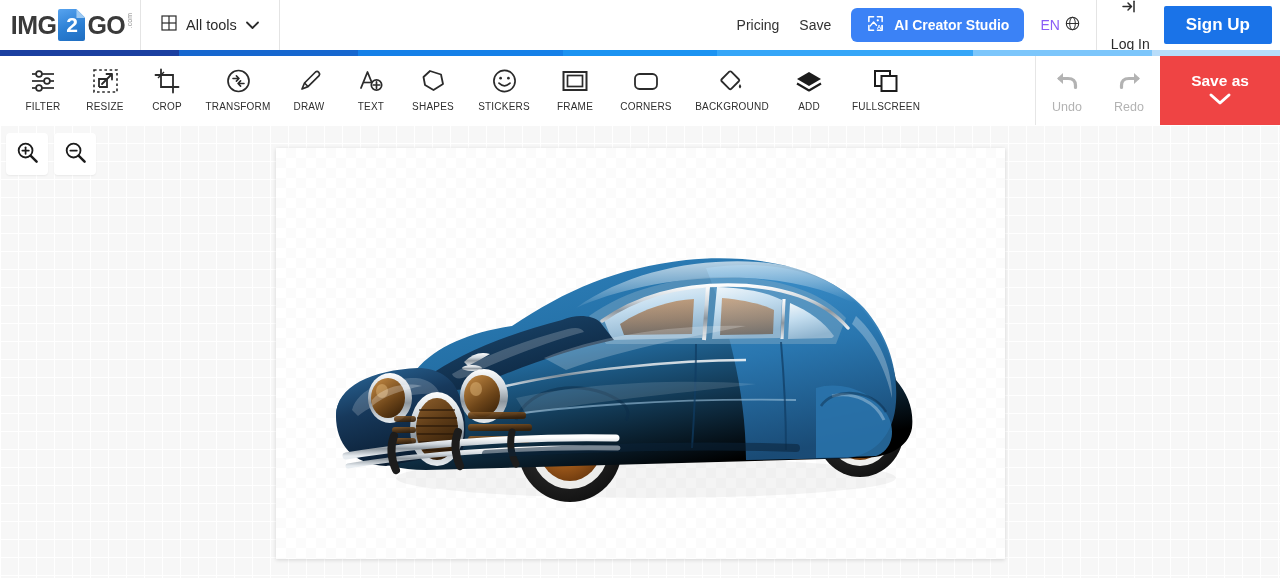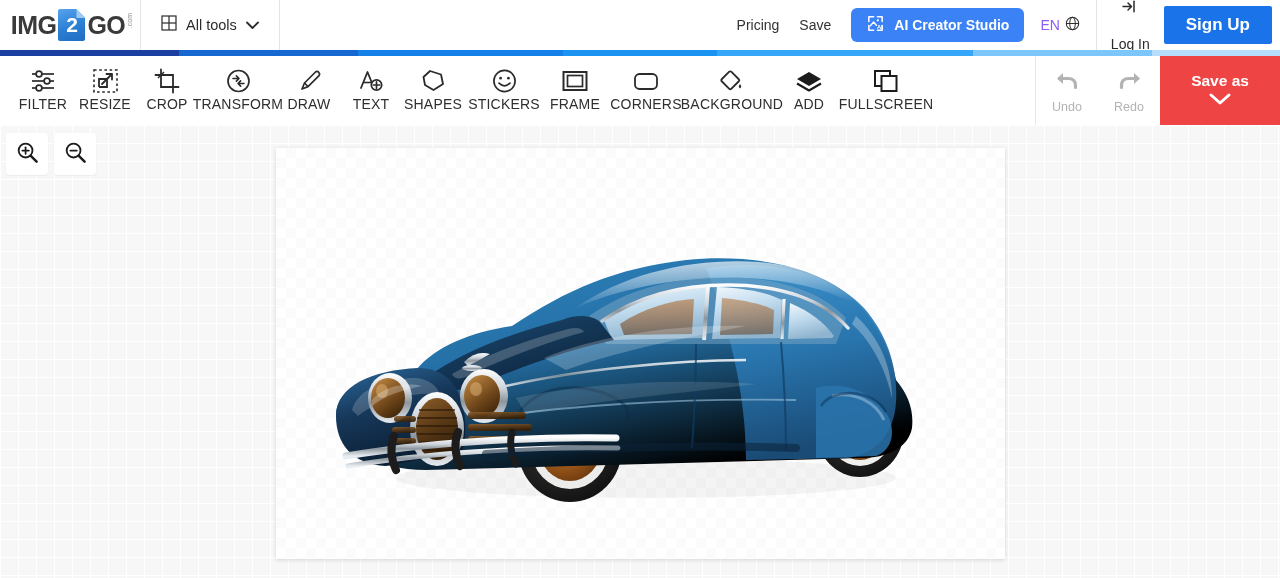--- a/index.html
+++ b/index.html
@@ -143,22 +143,22 @@
   .tool {
     width: 62px;
     display: flex; flex-direction: column; align-items: center;
     padding-top: 10px;
     cursor: pointer;
     user-select: none;
   }
   .tool.wide { width: 80px; }
   .tool .ico { height: 30px; display: flex; align-items: center; justify-content: center; }
   .tool .lbl {
-    font-size: 14px; color: #2f2f2f;
-    letter-spacing: 0.2px;
+    font-size: 10px; color: #2f2f2f;
+    margin-top: 5px; letter-spacing: 0.2px;
     white-space: nowrap;
   }
   .tool.disabled .lbl { color: #b9b9b9; }
 
   .tb-spacer { flex: 1; }
   .tb-divider { width: 1px; height: 69px; background: #e6e6e6; }
 
   .undoredo {
     display: flex; align-items: flex-end;
   }

